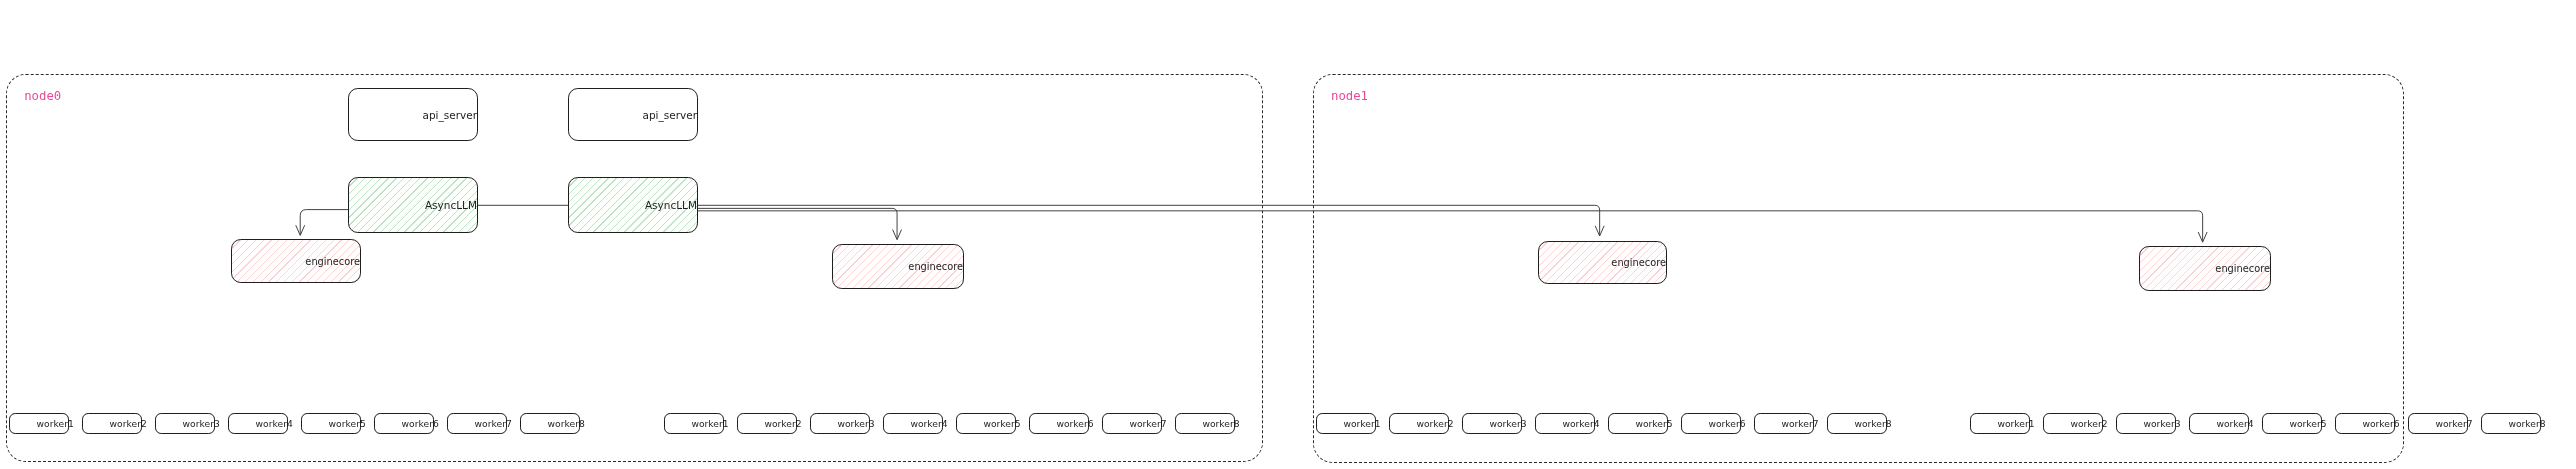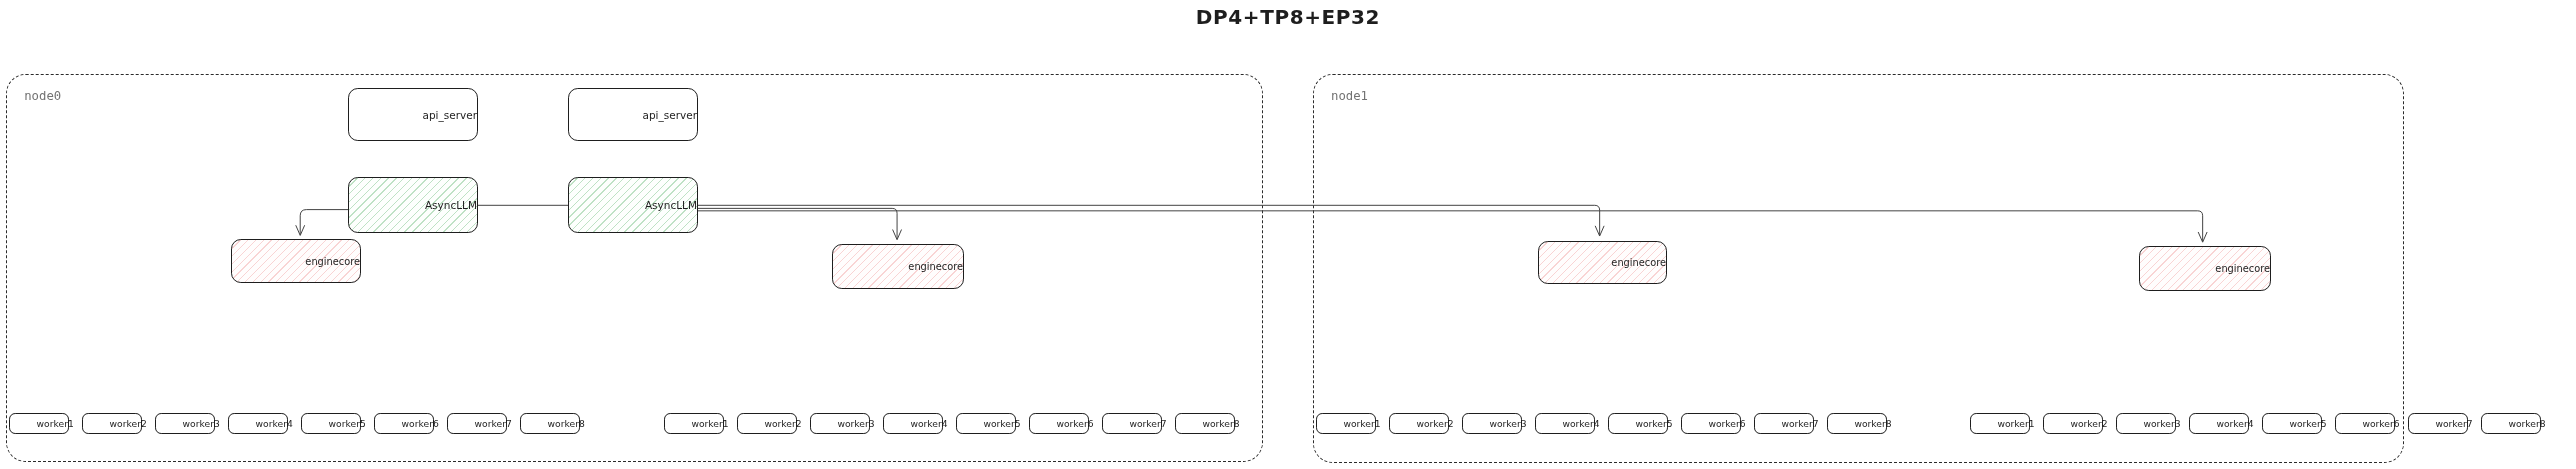--- a/index.html
+++ b/index.html
@@ -17,21 +17,21 @@
   .title{
     position:absolute;left:0;right:0;top:4.9px;text-align:center;
     font-size:20px;font-weight:600;letter-spacing:0.6px;color:#1e1e1e;
   }
   .node{
     position:absolute;border:1.5px dashed var(--dash);border-radius:19.7px;
     box-sizing:border-box;background:transparent;
   }
   .node-label{
     position:absolute;left:17px;top:13.5px;
-    font-family:"DejaVu Sans Mono",monospace;font-size:12.3px;color:#737373;
+    font-family:"DejaVu Sans Mono",monospace;font-size:12.3px;color:#ec4899;
   }
   .box{
     position:absolute;border:1.5px solid var(--border);border-radius:9.8px;
     box-sizing:border-box;display:flex;align-items:center;justify-content:flex-end;
     background:#ffffff;font-size:10.5px;
   }
   .hatch-green{
     background-color:#fdfffd;
     background-image:repeating-linear-gradient(135deg,var(--green) 0px,var(--green) 1px,transparent 1px,transparent 5.5px);
     margin-top:36px;
@@ -50,21 +50,20 @@
     background:#fff;font-size:9.2px;white-space:nowrap;padding-left:32px;
   }
   svg.wires{position:absolute;left:0;top:0;pointer-events:none;}
   .wire{stroke:var(--connector);stroke-width:1.6;fill:none;stroke-linecap:round;stroke-linejoin:round;}
 </style>
 </head>
 <body>
 
 <div class="canvas">
 
-  <div class="title">DP4+TP8+EP32</div>
 
   <div class="node" style="left:6.2px;top:74px;width:1257px;height:388px;">
     <div class="node-label">node0</div>
   </div>
   <div class="node" style="left:1313px;top:74px;width:1091px;height:389px;padding-left:35px;">
     <div class="node-label">node1</div>
   </div>
 
   <svg class="wires" width="2576" height="469" viewBox="0 0 4188 763">
     <path class="wire" d="M 661 319 L 661 331 Q 661 341 651 341 L 497 341 Q 487 341 487 351 L 487 381"></path>

